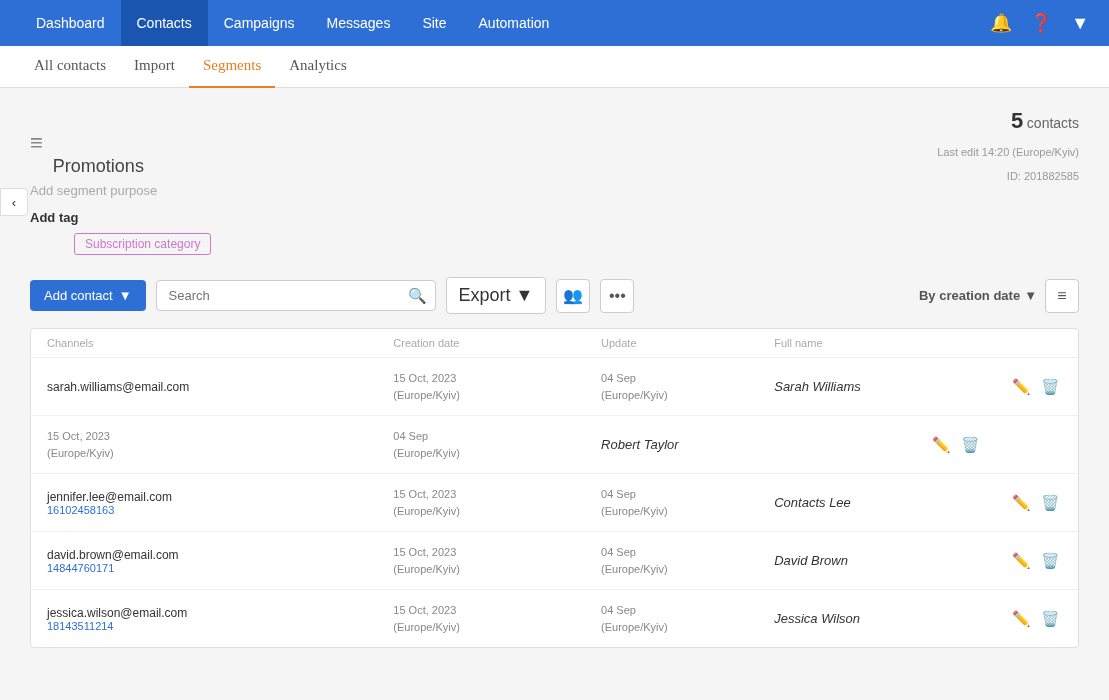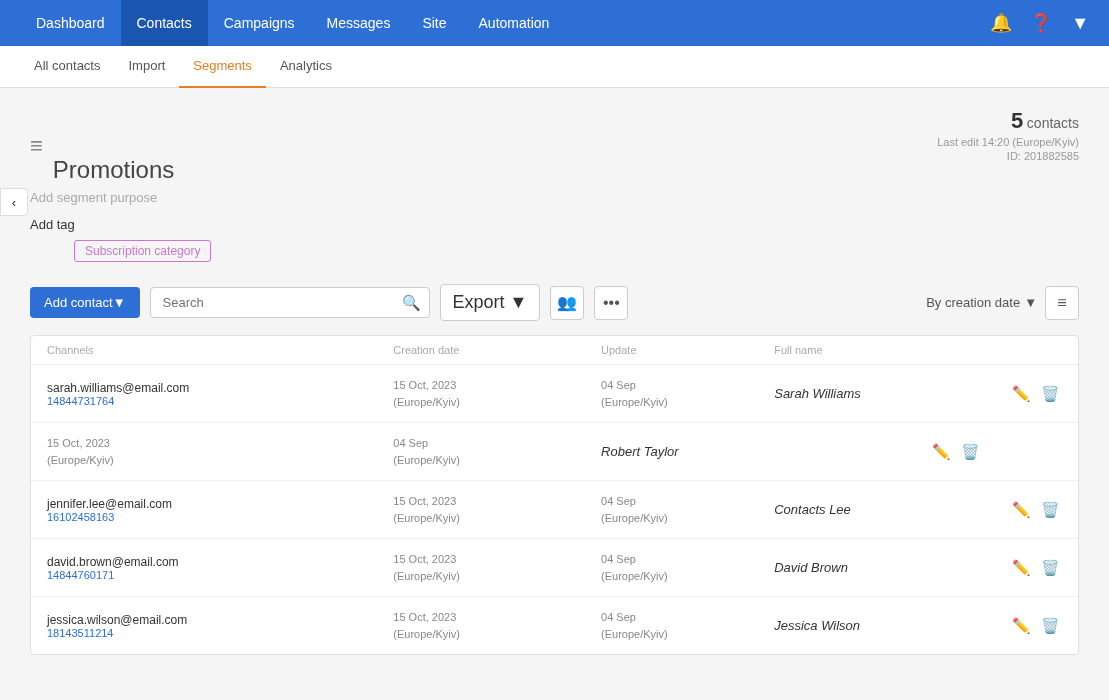--- a/index.html
+++ b/index.html
@@ -46,22 +46,23 @@
       height: 42px;
       border-bottom: 1px solid #e0e0e0;
     }
     .sub-nav a {
       color: #555;
       text-decoration: none;
       padding: 4px 14px;
       height: 42px;
       display: flex;
       align-items: center;
-      font-size: 13px;
+      font-size: 15px;
       border-bottom: 2px solid transparent;
+      font-family: Liberation Serif, serif;
     }
     .sub-nav a.active {
       color: #e67e22;
       border-bottom: 2px solid #e67e22;
     }
 
     
     .sidebar-toggle {
       position: absolute;
       left: 0;
@@ -96,55 +97,55 @@
     .page-title-row {
       display: flex;
       align-items: center;
       gap: 10px;
     }
     .page-title-icon {
       color: #888;
       font-size: 22px;
     }
     .page-title {
-      font-size: 24px;
+      font-size: 18px;
       font-weight: 400;
       color: #444;
       margin-top: 48px;
     }
     .contacts-count {
       text-align: right;
     }
     .contacts-count .count-number {
       font-size: 22px;
       font-weight: bold;
       color: #333;
     }
     .contacts-count .count-label {
       font-size: 14px;
       color: #666;
     }
     .contacts-meta {
       font-size: 11px;
       color: #999;
       text-align: right;
-      margin-top: 2px;
+      margin-top: 12px;
     }
 
     .segment-purpose {
       color: #aaa;
       font-size: 13px;
       margin: 6px 0 12px 0;
     }
 
     .add-tag {
       font-size: 13px;
       color: #333;
       margin-bottom: 8px;
-      font-weight: 400;
+      font-weight: 700;
     }
 
     .tag-badge {
       display: inline-block;
       border: 1px solid #cc77cc;
       color: #cc77cc;
       padding: 3px 10px;
       border-radius: 3px;
       font-size: 12px;
       cursor: pointer;
@@ -162,20 +163,21 @@
     .btn-add-contact {
       background: #2d6fd4;
       color: white;
       border: none;
       padding: 8px 14px;
       border-radius: 4px;
       cursor: pointer;
       font-size: 13px;
       display: flex;
       align-items: center;
+      gap: 6px;
     }
 
     .search-wrapper {
       position: relative;
       flex: 1;
       max-width: 280px;
     }
     .search-input {
       width: 100%;
       padding: 7px 36px 7px 12px;
@@ -231,20 +233,21 @@
     }
     .sort-btn {
       background: none;
       border: none;
       color: #555;
       cursor: pointer;
       font-size: 13px;
       display: flex;
       align-items: center;
       gap: 4px;
+      font-weight: bold;
     }
 
     
     .contacts-table {
       background: white;
       border: 1px solid #e0e0e0;
       border-radius: 4px;
       overflow: hidden;
     }
     .table-header {
@@ -397,21 +400,20 @@
         <span>Creation date</span>
         <span>Update</span>
         <span>Full name</span>
         <span></span>
       </div>
 
       <div id="table-body">
           <div class="table-row">
     <div>
       <div class="contact-email">sarah.williams@email.com</div>
-      <div class="contact-phone">14844731764</div>
     </div>
     <div class="date-cell">
       <div>15 Oct, 2023</div>
       <div>(Europe/Kyiv)</div>
     </div>
     <div class="date-cell">
       <div>04 Sep</div>
       <div>(Europe/Kyiv)</div>
     </div>
     <div class="full-name">Sarah Williams</div>

